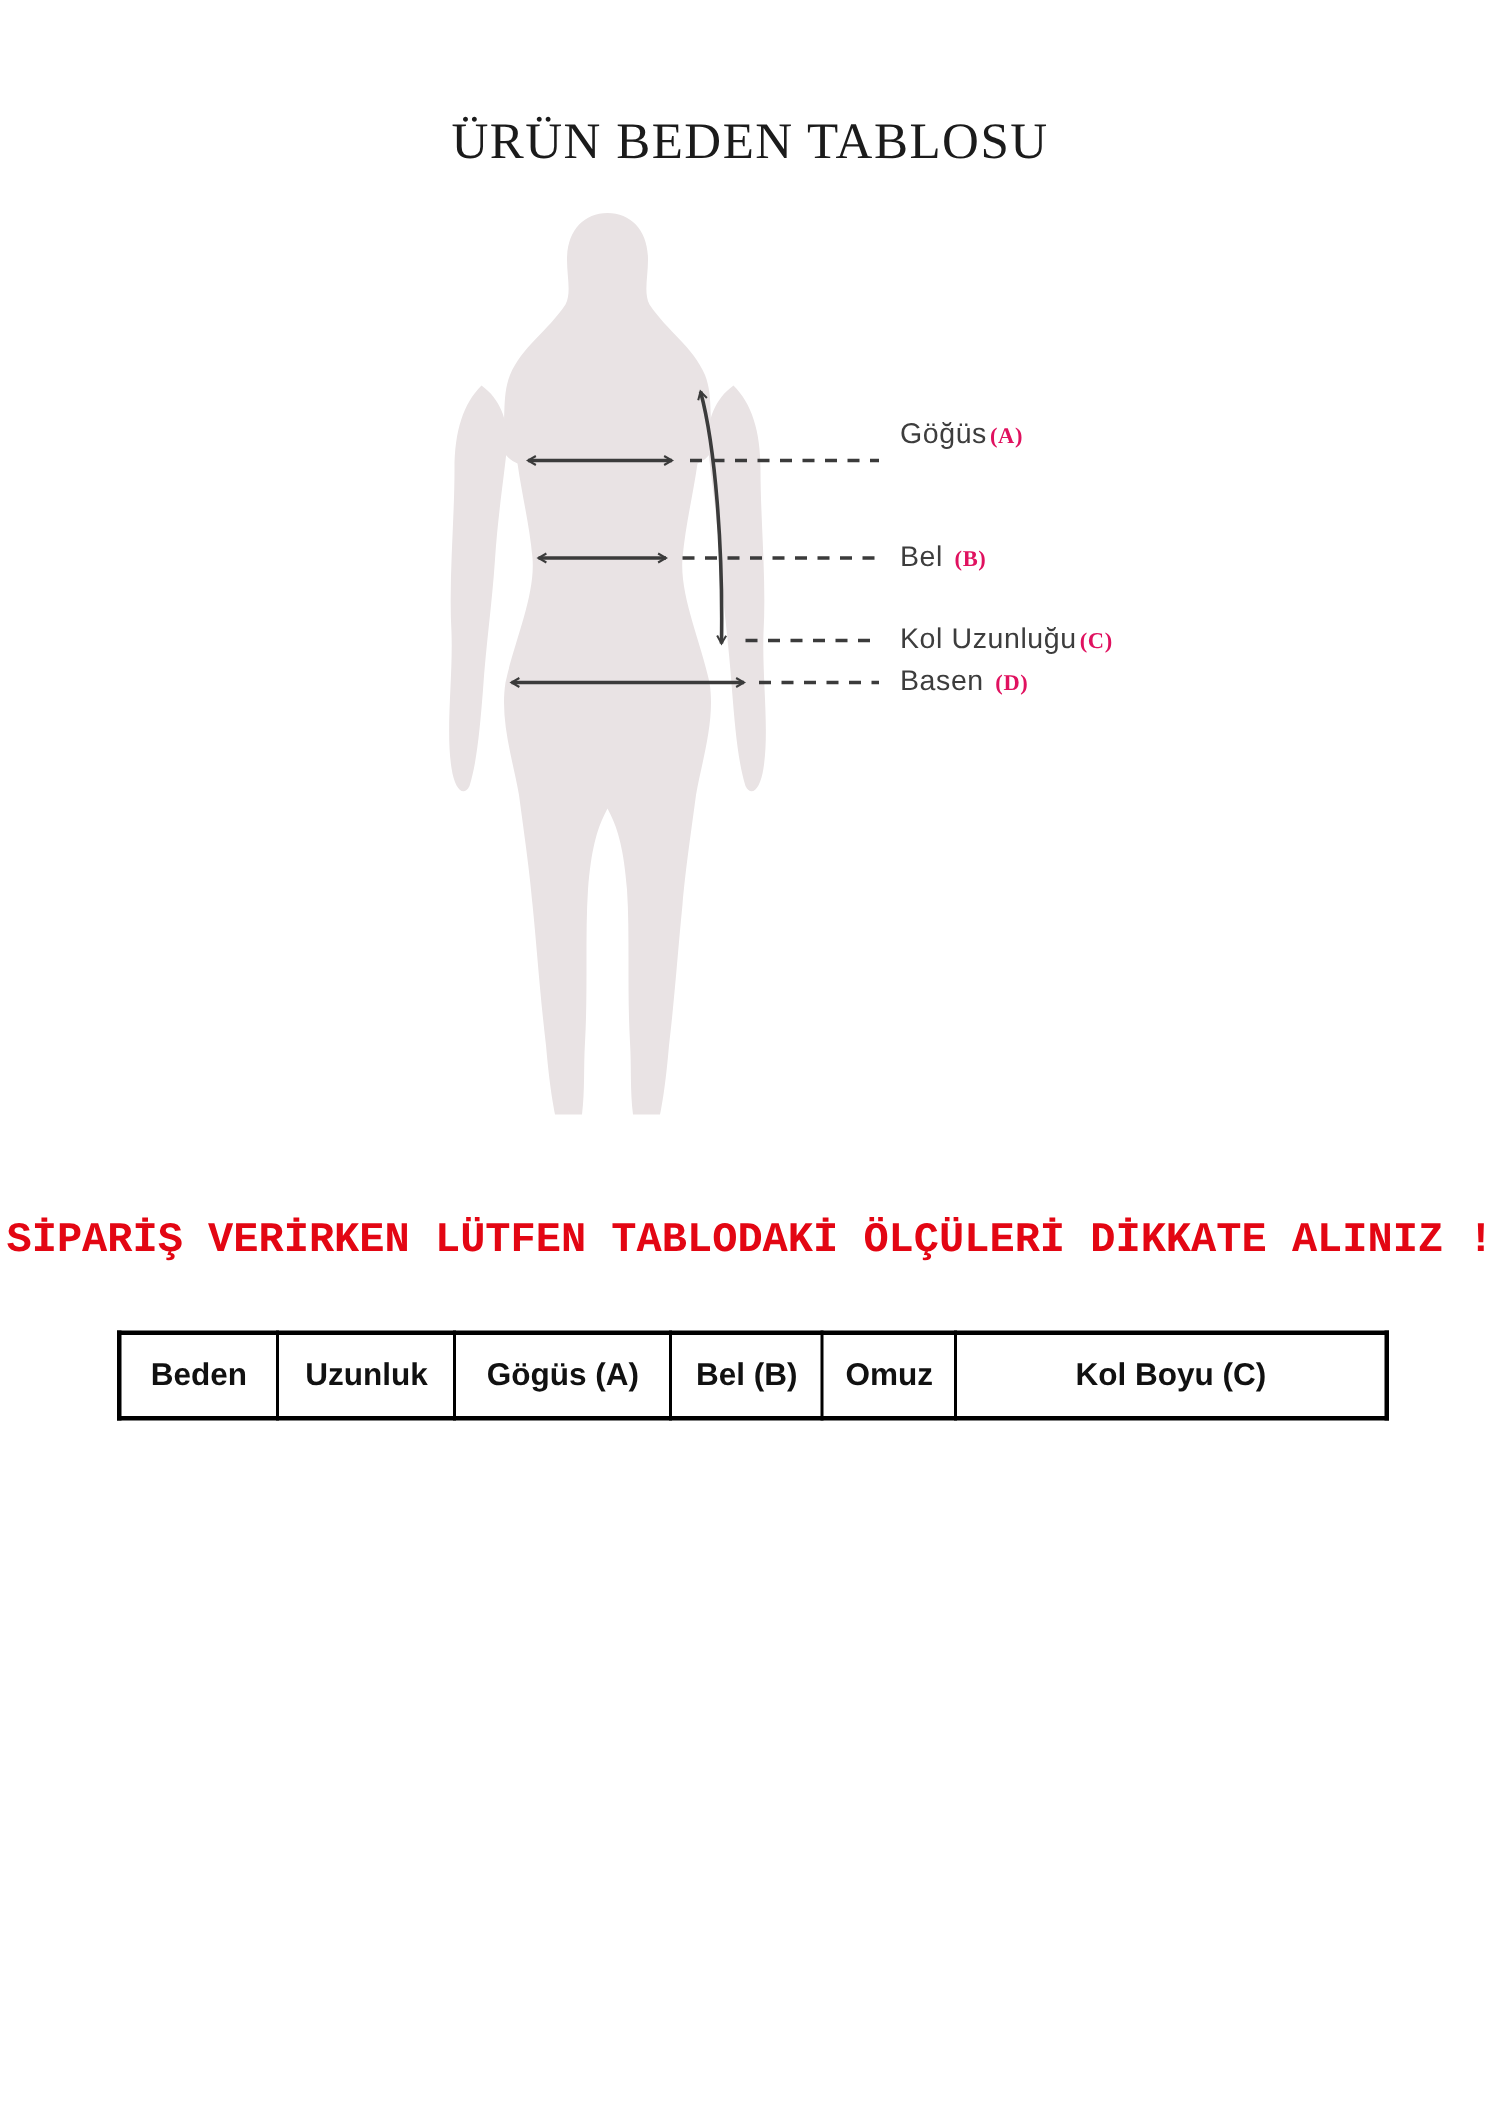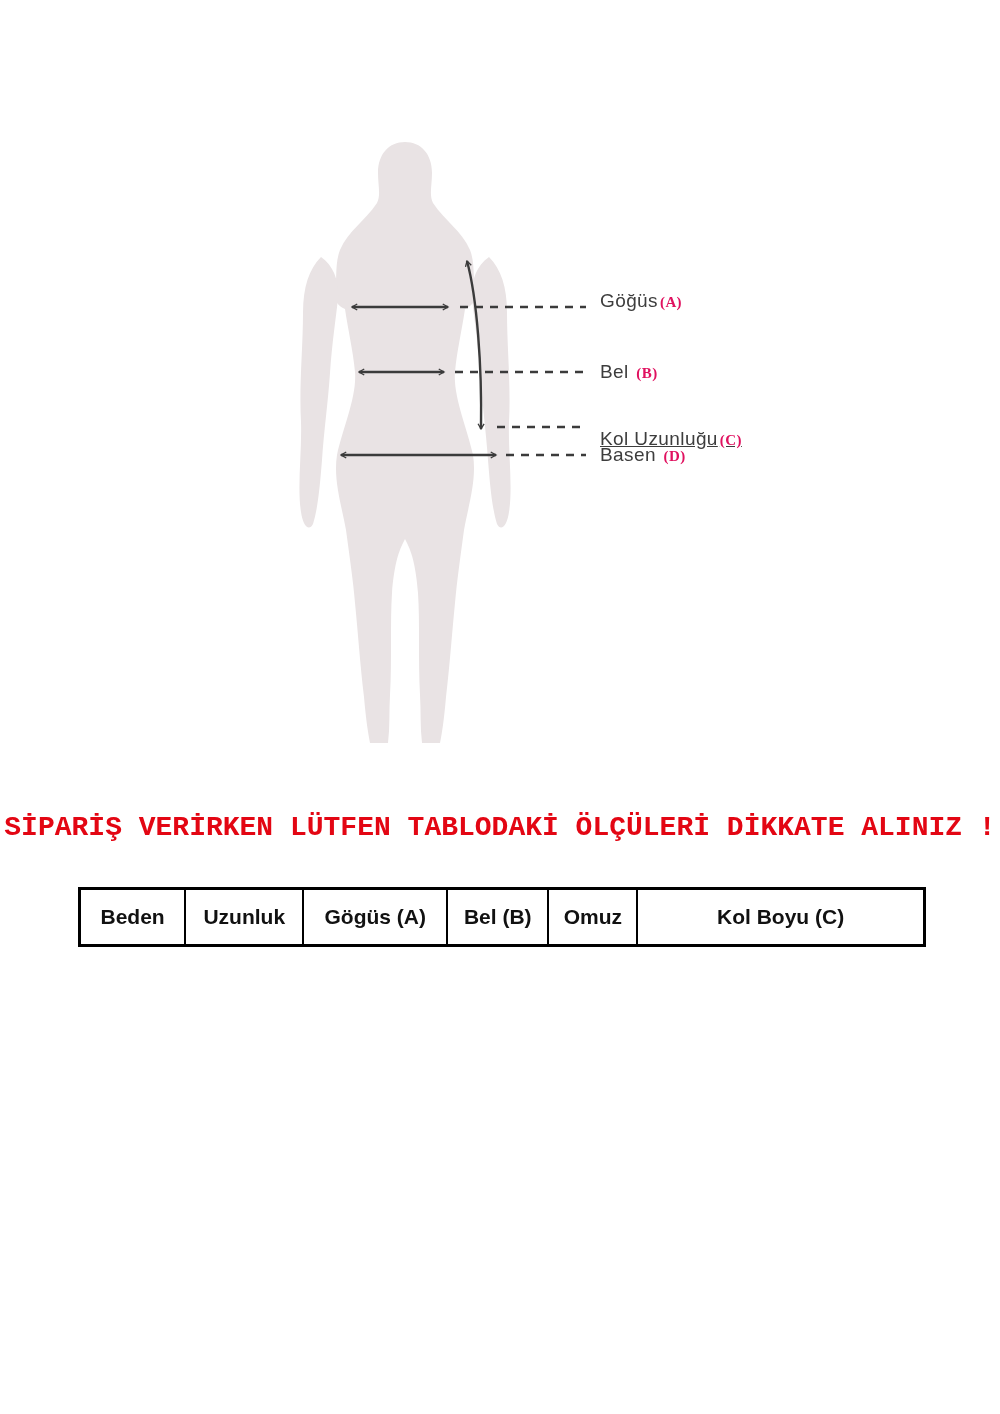--- a/index.html
+++ b/index.html
@@ -46,20 +46,21 @@
     color:#111;height:54px;padding:0;
   }
   .size-table th{font-size:21px;font-weight:700;}
   .size-table td{font-size:21px;font-weight:400;}
 </style>
 </head>
 <body>
 
 <div class="page">
 
+  <div class="title">ÜRÜN BEDEN TABLOSU</div>
 
   <svg class="silhouette-svg" width="240" height="620" viewBox="0 0 240 620">
     <g fill="#e9e3e4" stroke="none">
       <path d="
         M120 7
         C104 7 93 19 93 38
         C93 50 96 60 92 68
         C80 86 63 96 55 115
         C49 130 53 148 49 162
         C52 170 56 172 60 174
@@ -128,27 +129,27 @@
       <line x1="185" y1="242" x2="316" y2="242" stroke-dasharray="8 7"></line>
 
       <path d="M197 131 C207 168 212 235 211 299" marker-start="url(#chev)" marker-end="url(#chev)"></path>
       <line x1="227" y1="297" x2="316" y2="297" stroke-dasharray="8 7"></line>
 
       <line x1="71" y1="325" x2="226" y2="325" marker-start="url(#chev)" marker-end="url(#chev)"></line>
       <line x1="236" y1="325" x2="316" y2="325" stroke-dasharray="8 7"></line>
     </g>
   </svg>
 
-  <div class="diagram-label" style="top:290px;">
+  <div class="diagram-label" style="top:279px;">
     <span>Göğüs</span><span class="letter">(A)</span>
   </div>
   <div class="diagram-label" style="top:361px;">
     <span>Bel</span> <span class="letter">(B)</span>
   </div>
-  <div class="diagram-label" style="top:428px;text-decoration:underline;">
+  <div class="diagram-label" style="top:416px;">
     <span>Kol Uzunluğu</span><span class="letter">(C)</span>
   </div>
   <div class="diagram-label" style="top:444px;">
     <span>Basen</span> <span class="letter">(D)</span>
   </div>
 
   <div class="notice-warning">SİPARİŞ VERİRKEN LÜTFEN TABLODAKİ ÖLÇÜLERİ DİKKATE ALINIZ !</div>
 
   <table class="size-table">
     <colgroup>

